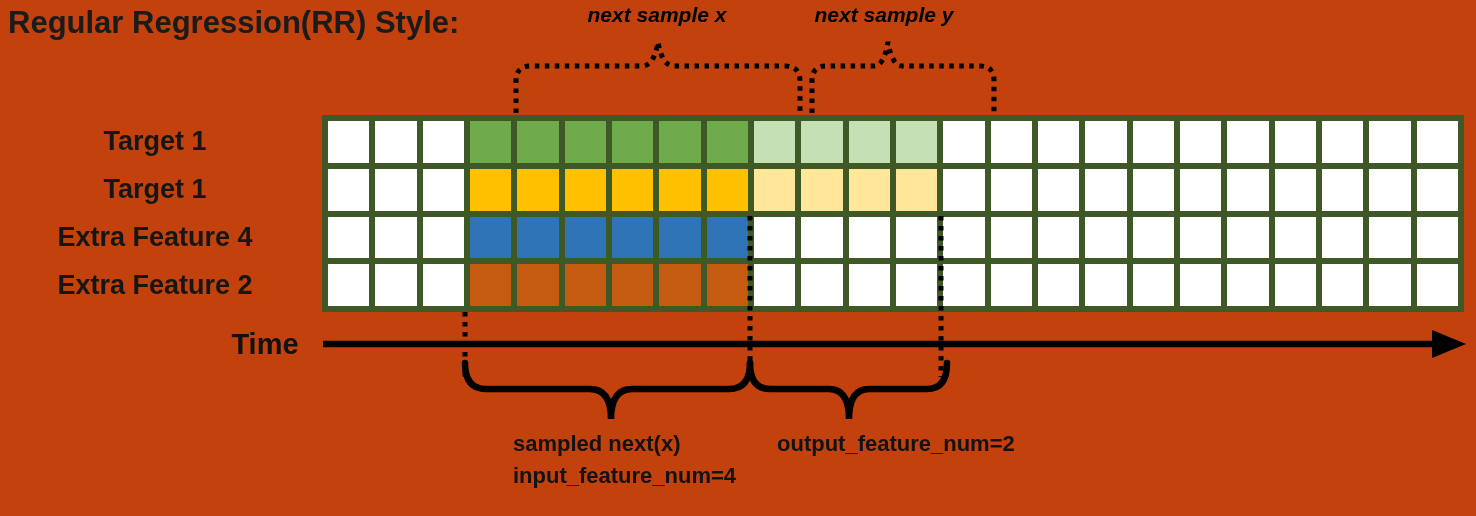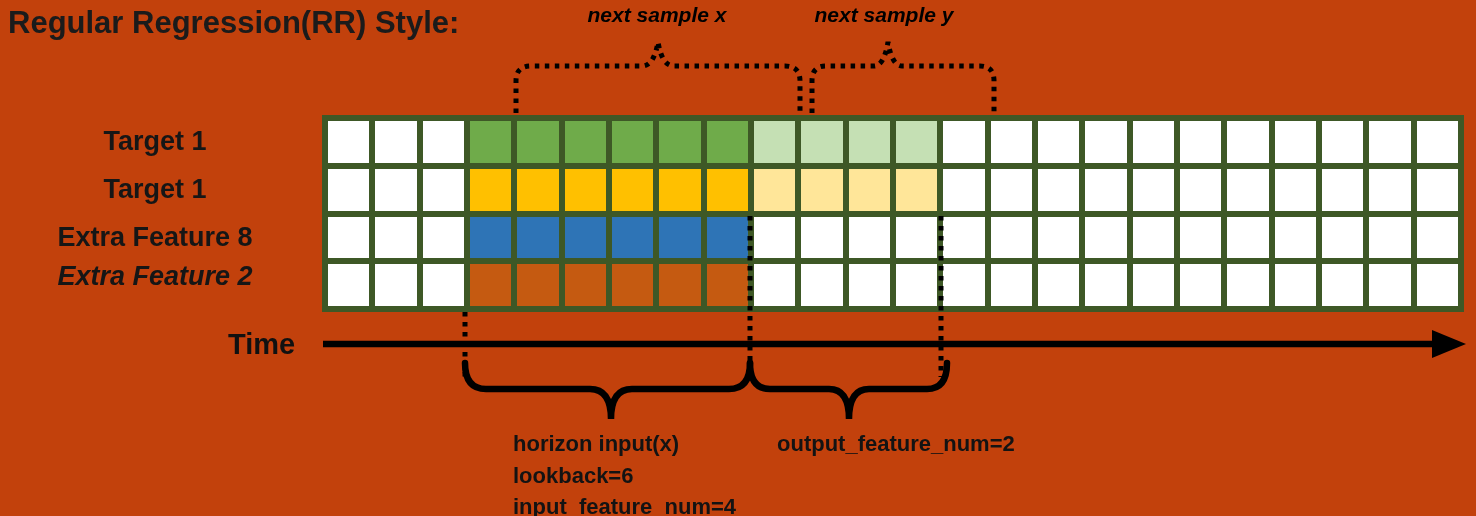--- a/index.html
+++ b/index.html
@@ -25,23 +25,23 @@
   #next-x{left:547px;}
   #next-y{left:774px;}
   .row-label{
     left:0px;width:310px;text-align:center;
     font-size:27px;font-weight:bold;line-height:33px;color:#161616;
     white-space:nowrap;
   }
   #row-label-0{top:125px;}
   #row-label-1{top:173px;}
   #row-label-2{top:221px;}
-  #row-label-3{top:260px;font-style:italic;}
+  #row-label-3{top:269px;}
   .time-label{
-    left:228px;top:328px;width:90px;
+    left:220px;top:328px;width:90px;text-align:center;
     font-size:29px;font-weight:bold;color:#111;
   }
   .grid{
     left:322px;top:115px;width:1142px;height:197px;
     box-sizing:border-box;
     display:grid;
     grid-template-columns:repeat(24,1fr);
     grid-template-rows:repeat(4,1fr);
     gap:6px;
     border:6px solid #3E5826;
@@ -62,21 +62,21 @@
 
 <div class="canvas">
 
   <div class="abs title">Regular Regression(RR) Style:</div>
 
   <div class="abs next-label" id="next-y">next sample y</div>
   <div class="abs next-label" id="next-x">next sample x</div>
 
   <div class="abs row-label" id="row-label-0">Target 1</div>
   <div class="abs row-label" id="row-label-1">Target 1</div>
-  <div class="abs row-label" id="row-label-2">Extra Feature 8</div>
+  <div class="abs row-label" id="row-label-2">Extra Feature 4</div>
   <div class="abs row-label" id="row-label-3">Extra Feature 2</div>
 
   <div class="abs grid" style="background-color: rgb(62, 88, 38); border-color: rgb(62, 88, 38);">
       <div class="cell"></div>
       <div class="cell"></div>
       <div class="cell"></div>
       <div class="cell" style="background: rgb(111, 171, 74);"></div>
       <div class="cell" style="background: rgb(111, 171, 74);"></div>
       <div class="cell" style="background: rgb(111, 171, 74);"></div>
       <div class="cell" style="background: rgb(111, 171, 74);"></div>
@@ -185,22 +185,21 @@
 
     <line x1="323" y1="344" x2="1436" y2="344" stroke="#000" stroke-width="6.5"></line>
     <polygon points="1432,330 1466,344 1432,358" fill="#000"></polygon>
 
     <path d="M 465,363 Q 465,389 486,389 L 590,389 Q 611,389 611,419 Q 611,389 632,389 L 729,389 Q 750,389 750,363" fill="none" stroke="#000" stroke-width="6.5" stroke-linecap="round"></path>
 
     <path d="M 750,363 Q 750,389 770,389 L 829,389 Q 849,389 849,419 Q 849,389 869,389 L 927,389 Q 947,389 947,363" fill="none" stroke="#000" stroke-width="6.5" stroke-linecap="round"></path>
   </svg>
 
   <div class="abs note-block" id="note-input">
-    <div>horizon input(x)</div>
-    <div>lookback=6</div>
+    <div>sampled next(x)</div>
     <div>input_feature_num=4</div>
   </div>
 
   <div class="abs note-block" id="note-output">
     <div>output_feature_num=2</div>
   </div>
 
 </div>
 
 </body></html>

